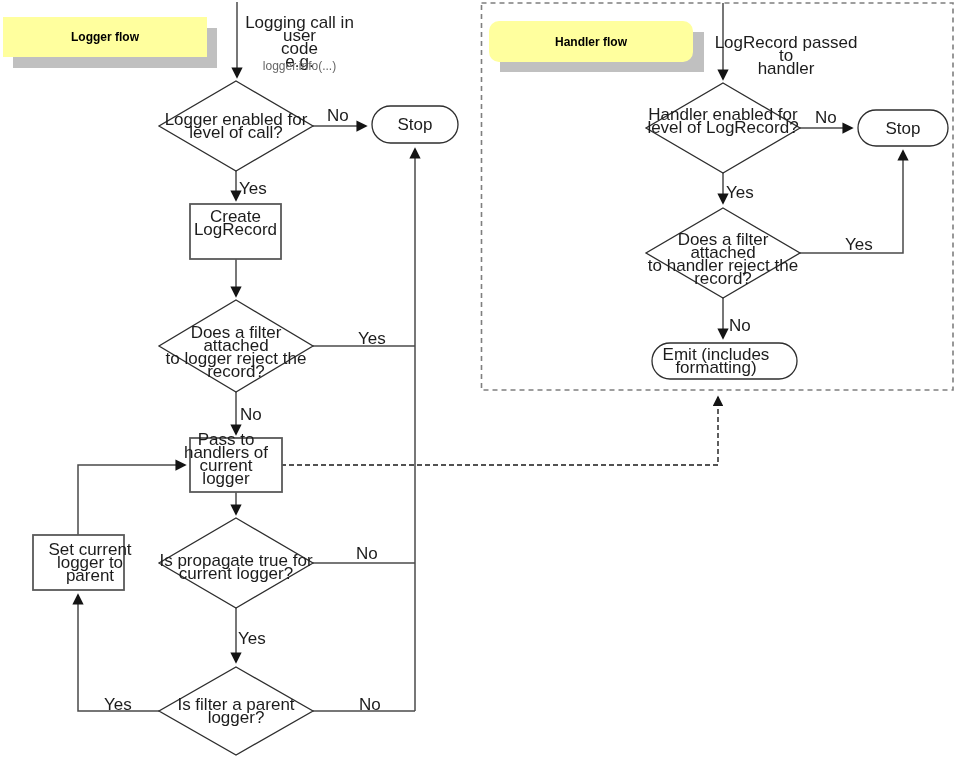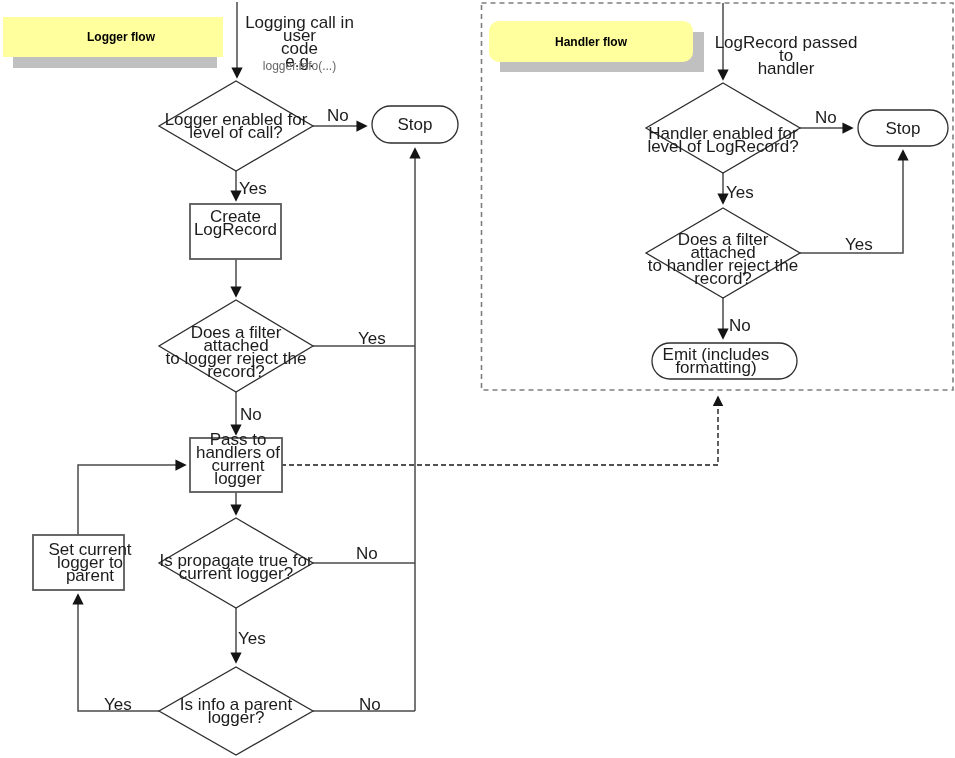--- a/index.html
+++ b/index.html
@@ -74,21 +74,21 @@
 
   <g fill="#ffffff" stroke="#2e2e2e" stroke-width="1.3">
     <polygon points="723,83 800,128 723,173 646,128"></polygon>
     <polygon points="723,208 800,253 723,298 646,253"></polygon>
     <rect x="858" y="110" width="90" height="36" rx="18" ry="18"></rect>
     <rect x="652" y="343" width="145" height="36" rx="18" ry="18"></rect>
   </g>
 </svg>
 
 <div class="note-shadow" style="left:13px;top:28px;width:204px;height:40px;"></div>
-<div class="note" style="left:3px;top:17px;width:204px;height:40px;padding-left:16px;">
+<div class="note" style="left:3px;top:17px;width:204px;height:40px;">
   <span>Logger flow</span>
 </div>
 
 <div class="note-shadow" style="left:500px;top:32px;width:204px;height:40px;"></div>
 <div class="note" style="left:489px;top:21px;width:204px;height:41px;border-radius:10px;">
   <span>Handler flow</span>
 </div>
 
 <div class="txt" style="left:227px;top:16px;width:145px;">Logging call in user
 code
@@ -96,42 +96,42 @@
 <div class="txt code" style="left:217px;top:60px;width:165px;">logger.info(...)</div>
 
 <div class="txt" style="left:163px;top:113px;width:146px;">Logger enabled for
 level of call?</div>
 <div class="txt flexbox" style="left:372px;top:106px;width:86px;height:37px;">Stop</div>
 <div class="txt flexbox" style="left:190px;top:204px;width:91px;height:38px;">Create
 LogRecord</div>
 <div class="txt" style="left:160px;top:326px;width:152px;">Does a filter attached
 to logger reject the
 record?</div>
-<div class="txt flexbox" style="left:192px;top:438px;width:92px;height:41px;">Pass to
+<div class="txt flexbox" style="left:180px;top:438px;width:92px;height:41px;">Pass to
 handlers of
 current logger</div>
 <div class="txt" style="left:156px;top:554px;width:160px;">Is propagate true for
 current logger?</div>
-<div class="txt" style="left:166px;top:698px;width:140px;">Is info a parent
+<div class="txt" style="left:166px;top:698px;width:140px;">Is filter a parent
 logger?</div>
 <div class="txt flexbox" style="left:33px;top:535px;width:114px;height:55px;">Set current
 logger to parent</div>
 
 <div class="lbl" style="left:327px;top:106px;">No</div>
 <div class="lbl" style="left:239px;top:179px;">Yes</div>
 <div class="lbl" style="left:358px;top:329px;">Yes</div>
 <div class="lbl" style="left:240px;top:405px;">No</div>
 <div class="lbl" style="left:356px;top:544px;">No</div>
 <div class="lbl" style="left:238px;top:629px;">Yes</div>
 <div class="lbl" style="left:104px;top:695px;">Yes</div>
 <div class="lbl" style="left:359px;top:695px;">No</div>
 
 <div class="txt" style="left:706px;top:36px;width:160px;">LogRecord passed to
 handler</div>
-<div class="txt" style="left:646px;top:127px;width:154px;">Handler enabled for
+<div class="txt" style="left:646px;top:108px;width:154px;">Handler enabled for
 level of LogRecord?</div>
 <div class="txt flexbox" style="left:858px;top:110px;width:90px;height:36px;">Stop</div>
 <div class="txt" style="left:646px;top:233px;width:154px;">Does a filter attached
 to handler reject the
 record?</div>
 <div class="txt flexbox" style="left:652px;top:343px;width:128px;height:36px;">Emit (includes formatting)</div>
 
 <div class="lbl" style="left:815px;top:108px;">No</div>
 <div class="lbl" style="left:726px;top:183px;">Yes</div>
 <div class="lbl" style="left:845px;top:235px;">Yes</div>

